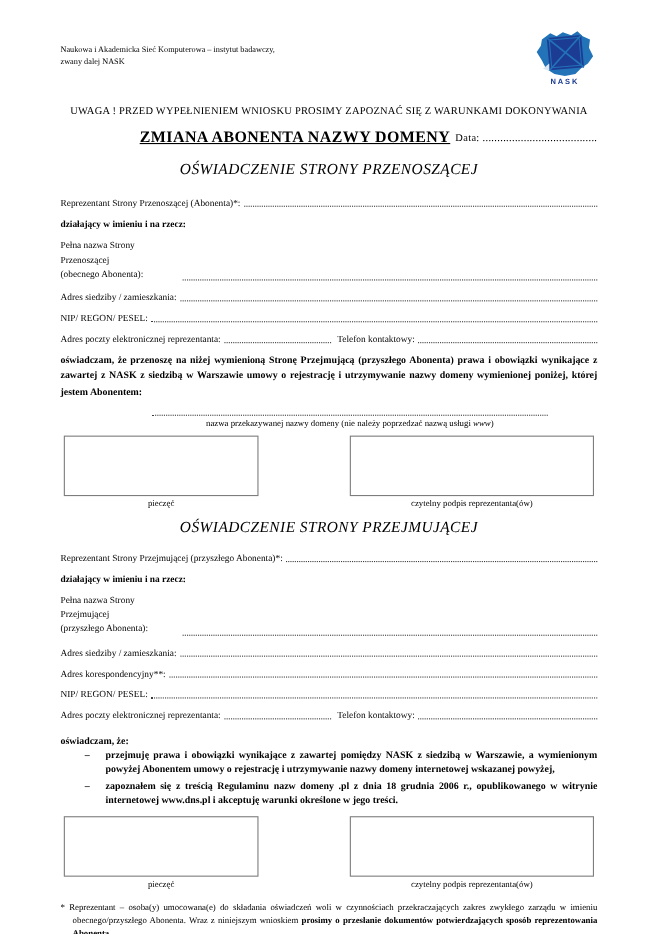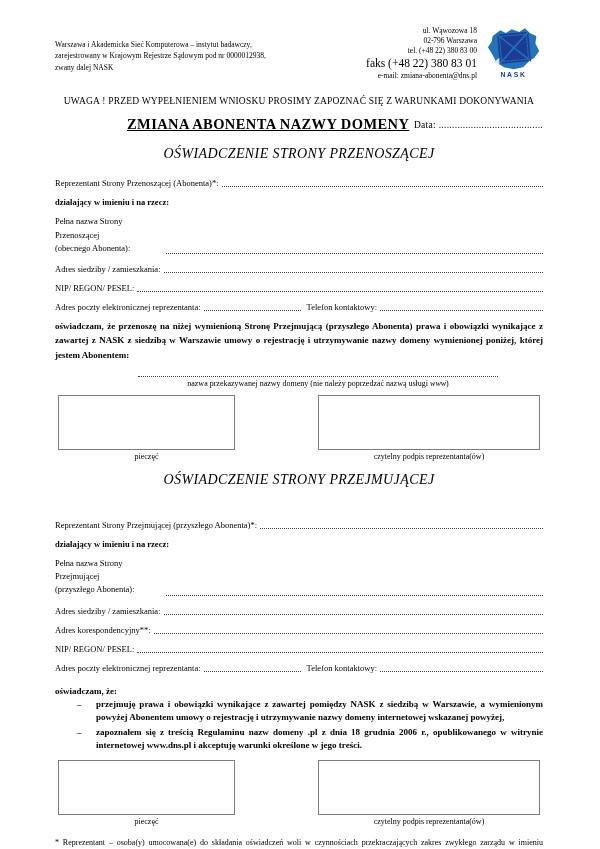--- a/index.html
+++ b/index.html
@@ -57,32 +57,24 @@
   .fn{padding-left:11px;text-indent:-11px;text-align:justify;}
   b{font-weight:bold;}
 </style>
 </head>
 <body>
 
 <div class="page">
 
   <div class="hdr">
     <div class="org">
-      <div>Warszawa i Akademicka Sieć Komputerowa – instytut badawczy,</div>
-      <div>zarejestrowany w Krajowym Rejestrze Sądowym pod nr 0000012938,</div>
+      <div>Naukowa i Akademicka Sieć Komputerowa – instytut badawczy,</div>
       <div>zwany dalej NASK</div>
     </div>
     <div class="hspacer"></div>
-    <div class="contact">
-      <div>ul. Wąwozowa 18</div>
-      <div>02-796 Warszawa</div>
-      <div>tel. (+48 22) 380 83 00</div>
-      <div class="fax">faks (+48 22) 380 83 01</div>
-      <div class="email">e-mail: zmiana-abonenta@dns.pl</div>
-    </div>
     <div class="logo">
       <svg width="57" height="54" viewBox="0 0 60 54" xmlns="http://www.w3.org/2000/svg">
         <polygon points="7,9 15,3 21,6 27,2 35,5 41,1 46,6 53,9 52,17 56,25 51,32 45,36 39,42 29,44 19,42 11,37 7,29 2,21 6,15" fill="#2273B8"></polygon>
         <g transform="rotate(-5 30 22)">
           <rect x="13" y="6" width="33" height="31" fill="#1C3C94"></rect>
           <g stroke="#2273B8" fill="none">
             <rect x="15.2" y="8.2" width="28.6" height="26.6" stroke-width="0.9"></rect>
             <line x1="13" y1="6" x2="46" y2="37" stroke-width="1.6"></line>
             <line x1="46" y1="6" x2="13" y2="37" stroke-width="1.6"></line>
           </g>
@@ -150,21 +142,21 @@
     </div>
     <div class="boxcol2">
       <div class="sigbox"></div>
       <div class="boxcap">czytelny podpis reprezentanta(ów)</div>
     </div>
   </div>
 
   <h2 class="sec" style="margin-top:11px;">OŚWIADCZENIE STRONY PRZEJMUJĄCEJ</h2>
 
   <div class="fields">
-    <div class="frow" style="margin-top:31px;">
+    <div class="frow" style="margin-top:12px;">
       <span class="lbl">Reprezentant Strony Przejmującej (przyszłego Abonenta)*:</span>
       <span class="dots"></span>
     </div>
     <div class="acting">działający w imieniu i na rzecz:</div>
     <div class="frow">
       <span class="lbl-block">
         <span>Pełna nazwa Strony Przejmującej</span><br>
         <span>(przyszłego Abonenta):</span>
       </span>
       <span class="dots"></span>

